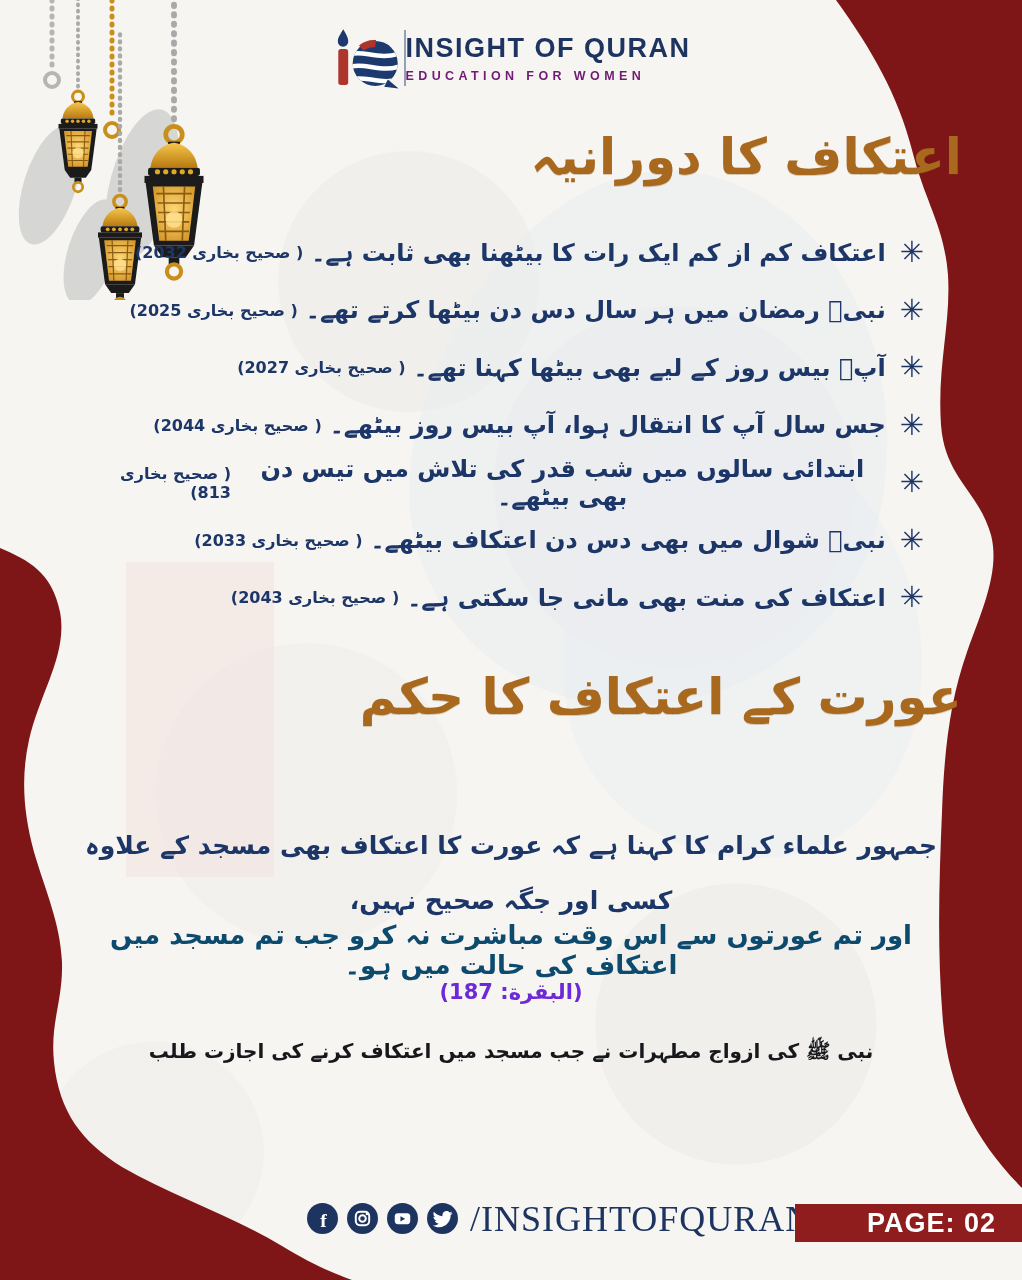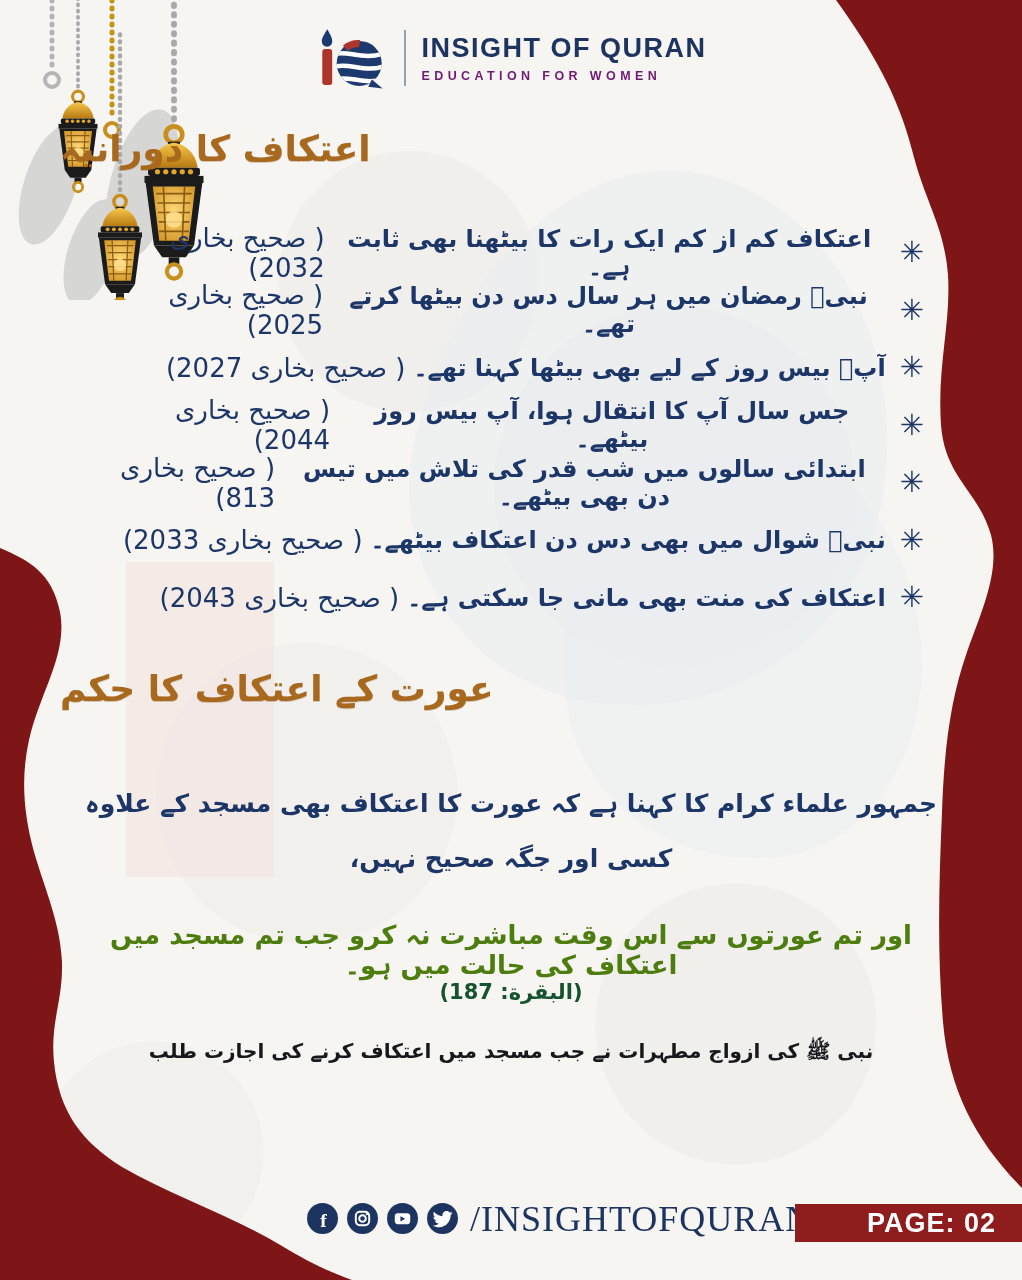--- a/index.html
+++ b/index.html
@@ -35,57 +35,57 @@
   }
   .pink-watermark {
     position:absolute; left:126px; top:562px; width:148px; height:315px;
     background:#f2e3df; opacity:.6; z-index:0;
   }
   svg.frame { position:absolute; inset:0; z-index:1; }
   svg.lanterns { position:absolute; left:0; top:0; z-index:2; }
 
   .logo-row {
     position:absolute; top:22px; left:0; width:100%; z-index:3;
-    display:flex; justify-content:center; align-items:center; gap:16px;
+    display:flex; justify-content:center; align-items:center; gap:0;
   }
   .logo-divider { width:2px; height:56px; background:#93a1b5; }
   .brand-name {
     font-size:27px; font-weight:bold; letter-spacing:1.5px; color:#1d3461;
   }
   .brand-tagline {
     margin-top:5px; font-size:12.5px; letter-spacing:4.4px; color:#701a75; font-weight:bold;
   }
 
   .urdu { direction:rtl; font-family:"DejaVu Sans", sans-serif; }
 
   .title-gold {
     position:absolute; left:60px; right:60px; z-index:3;
-    text-align:left; color:#a8681e; font-weight:bold;
-    font-size:36px; font-family:"DejaVu Sans", sans-serif; direction:rtl;
+    text-align:right; color:#a8681e; font-weight:bold;
+    font-size:50px; font-family:"DejaVu Sans", sans-serif; direction:rtl;
     text-shadow:0 1px 0 rgba(120,70,10,.25);
   }
   #title1 { top:128px; }
   #title2 { top:668px; }
 
   .bullets {
     position:absolute; top:224px; right:98px; width:830px; z-index:3;
     direction:rtl; text-align:right; color:#1d3668;
   }
   .bullet-row { height:57.5px; display:flex; align-items:center; }
   .bullet-star { font-size:29px; color:#1d3668; margin-left:14px; line-height:1; }
   .bullet-text { font-size:24px; font-weight:bold; font-family:"DejaVu Sans", sans-serif;text-align:center; }
-  .bullet-ref  { font-size:26px; font-weight:normal; margin-right:8px; font-family:"DejaVu Sans", sans-serif; }
+  .bullet-ref  { font-size:16px; font-weight:bold; margin-right:8px; font-family:"DejaVu Sans", sans-serif; }
 
   .para {
     position:absolute; left:60px; right:60px; z-index:3; text-align:center;
     font-family:"DejaVu Sans", sans-serif; direction:rtl;
   }
-  #para1 { top:776px; color:#1d3668; font-size:25px; font-weight:bold; line-height:2.2; }
-  #verse { top:920px; color:#4d7c0f; font-size:26px; font-weight:bold; }
-  #verse-ref { top:980px; color:#14532d; font-size:21px; font-weight:bold; }
+  #para1 { top:818px; color:#1d3668; font-size:25px; font-weight:bold; line-height:2.2; }
+  #verse { top:920px; color:#0c4a6e; font-size:26px; font-weight:bold; }
+  #verse-ref { top:980px; color:#6d28d9; font-size:21px; font-weight:bold; }
   #para2 { top:1028px; color:#17181c; font-size:20px; font-weight:bold; line-height:2.3; }
 
   .footer { position:absolute; left:0; top:1196px; width:100%; height:50px; z-index:3; }
   .social-row { position:absolute; left:306px; top:6px; display:flex; gap:7px; }
   .social-row svg { display:block; }
   .handle {
     position:absolute; left:470px; top:2px;
     font-family:"Liberation Serif", serif; font-size:36px; color:#1d3461; letter-spacing:1px;
   }
   .page-bar {

